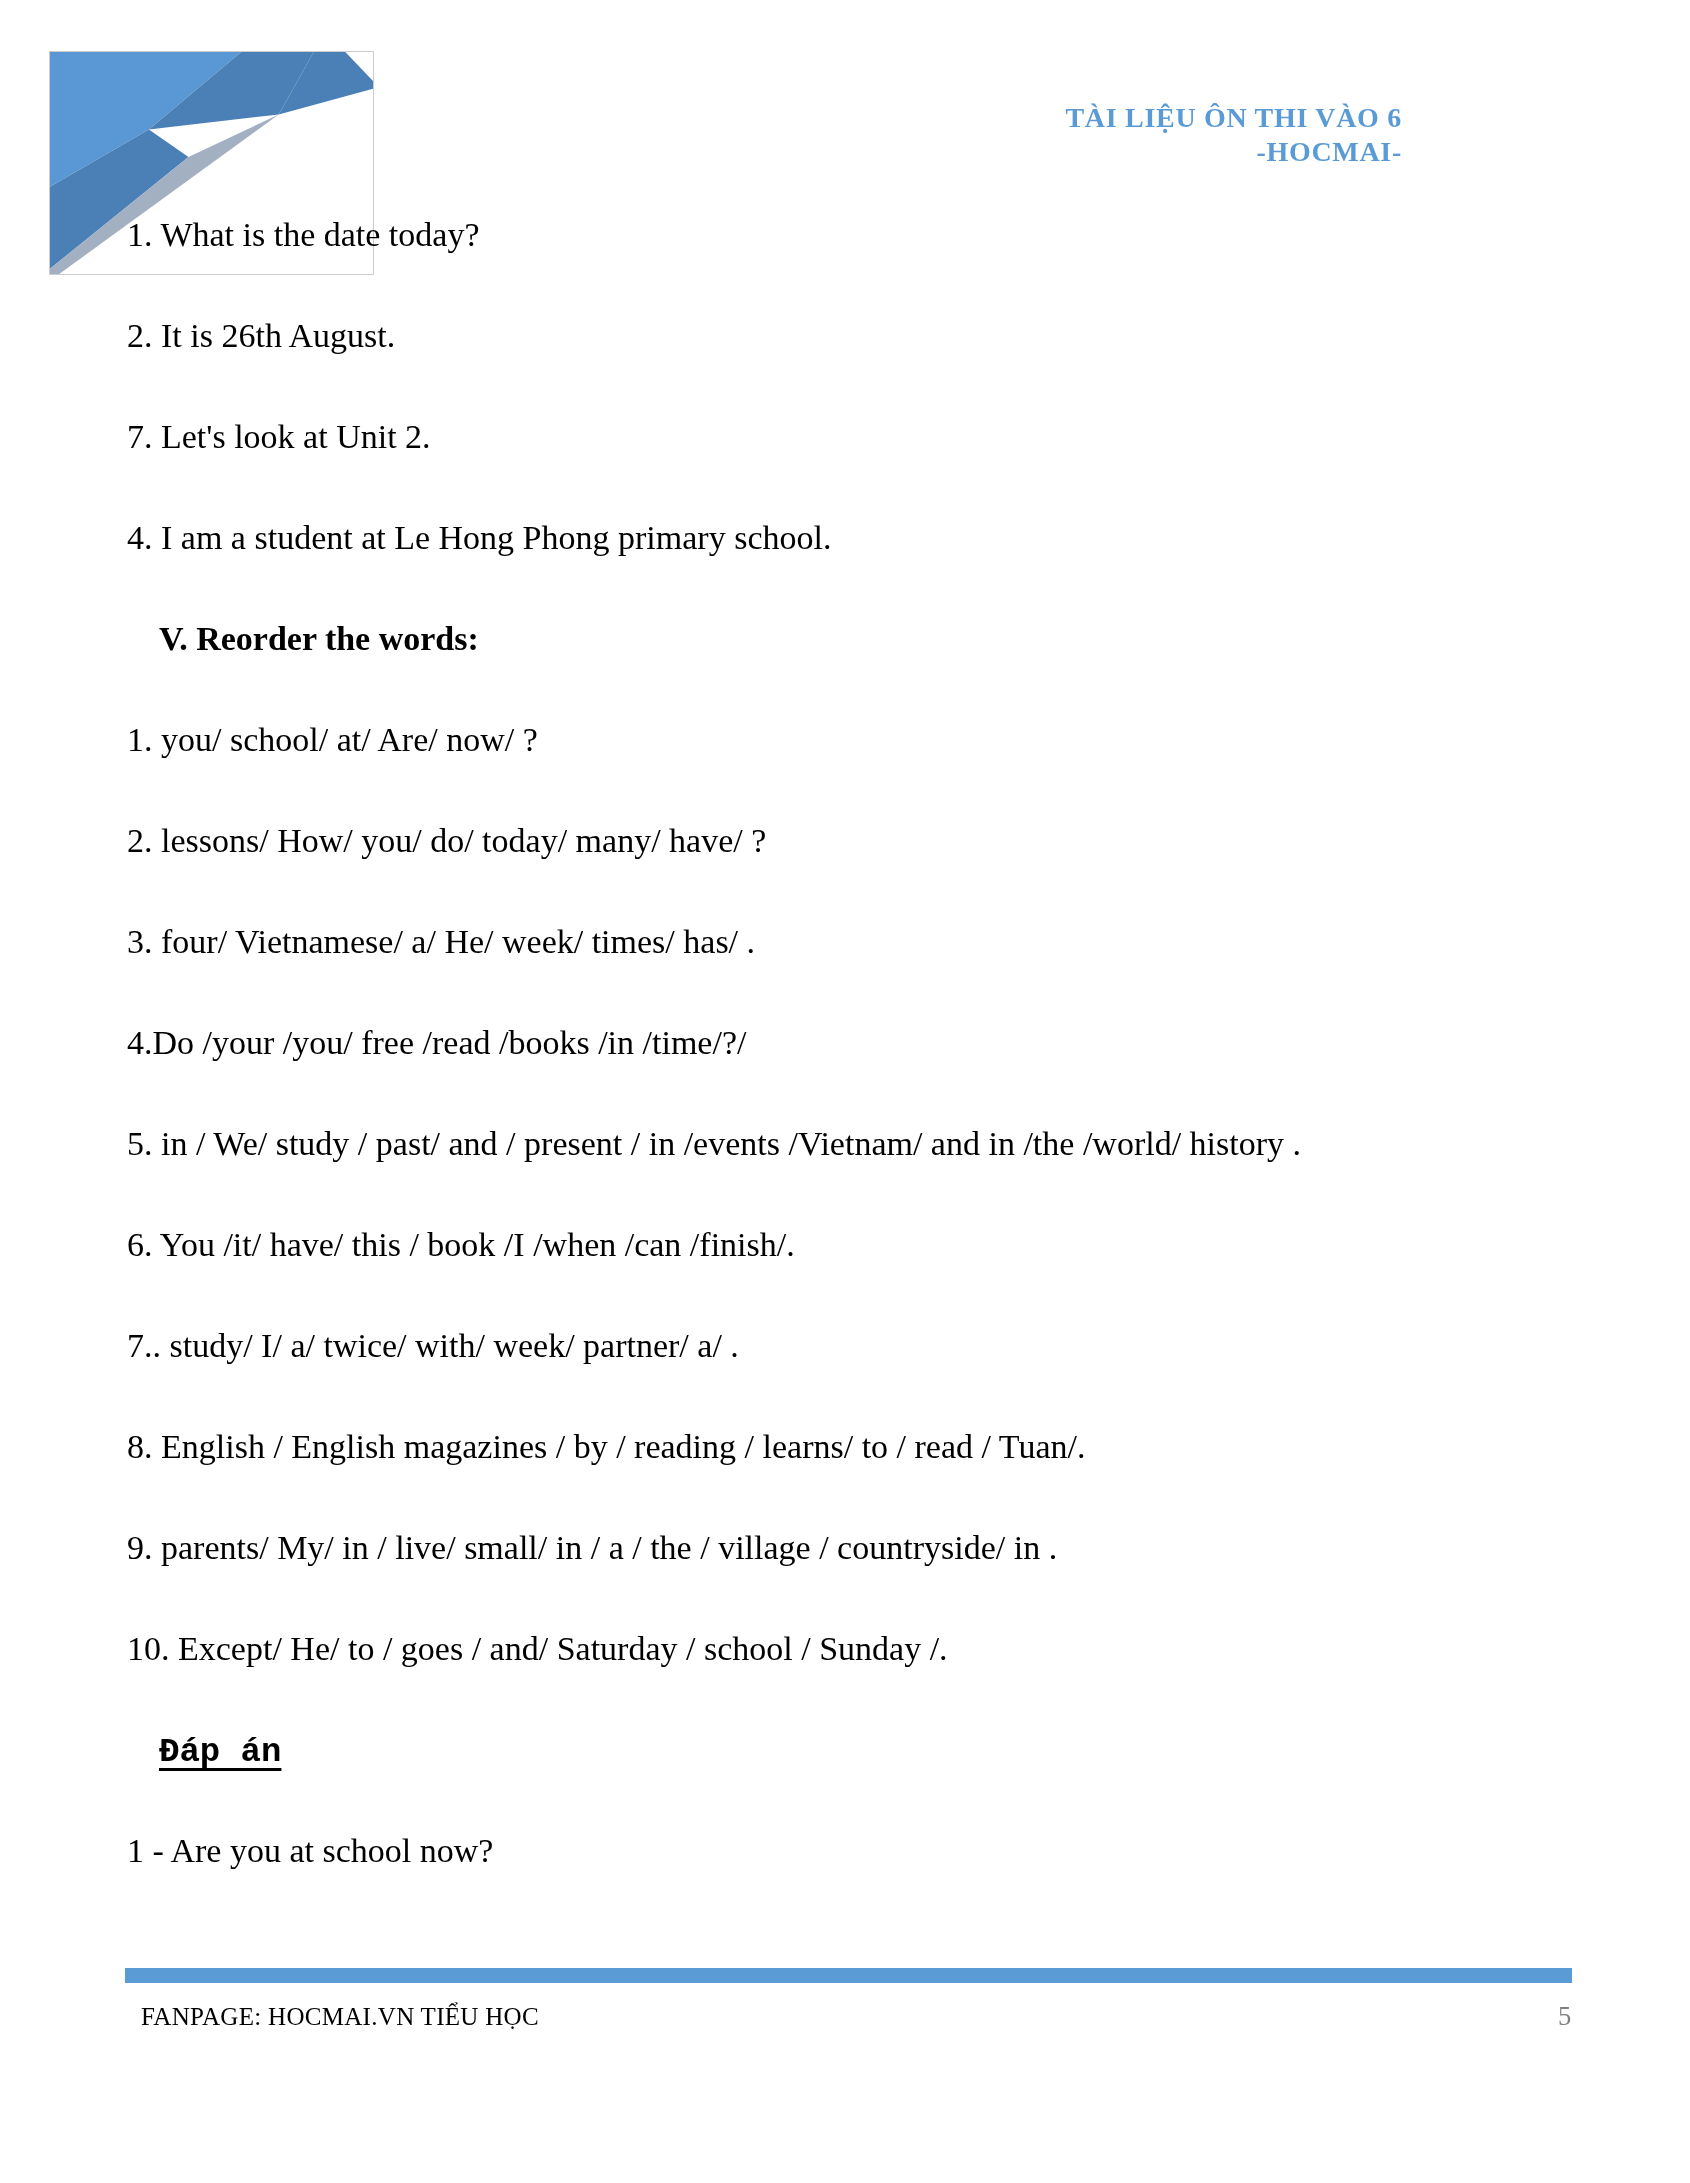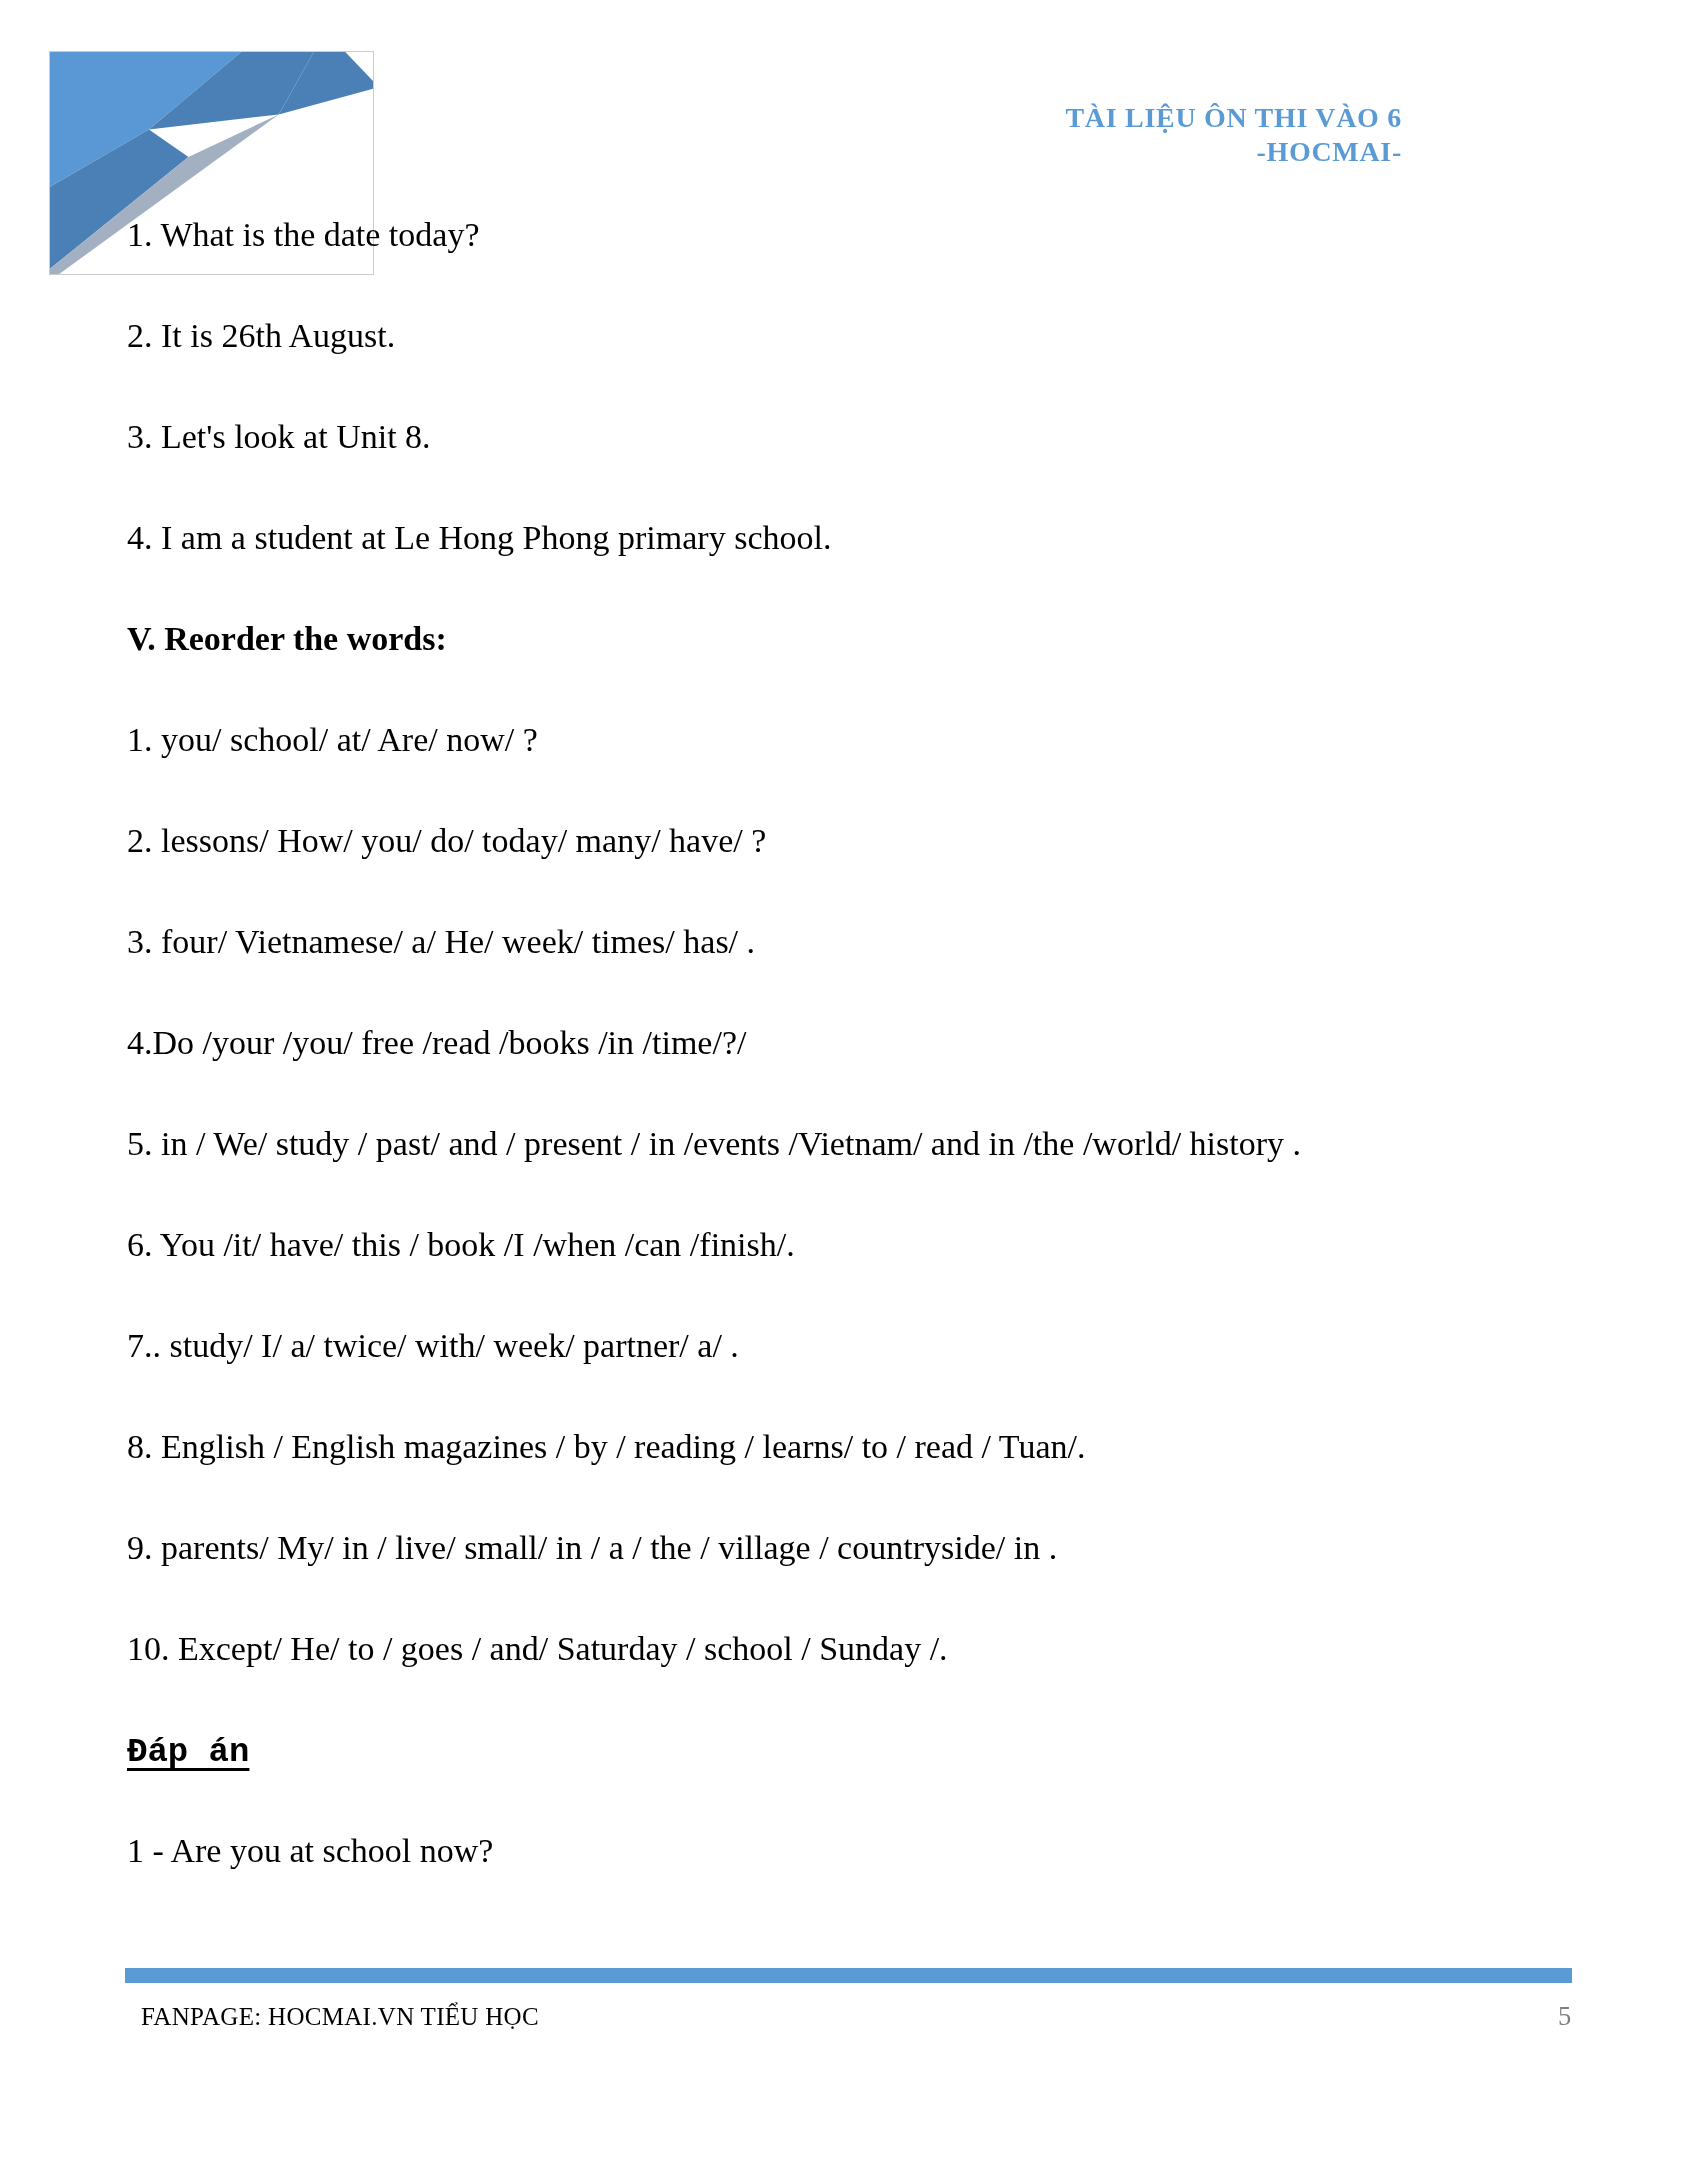--- a/index.html
+++ b/index.html
@@ -30,21 +30,21 @@
     letter-spacing:0.7px;
     white-space:nowrap;
   }
   
   .content{
     position:absolute;left:127px;top:184px;right:82px;
     font-size:34px;line-height:101px;
     white-space:nowrap;
   }
   .line{height:101px;}
-  .line.bold{font-weight:bold;}
+  .line.bold{font-weight:bold;margin-left:32px;}
   .line.underlined span{
     text-decoration:underline;
     text-decoration-thickness:3.3px;
     text-underline-offset:6.6px;
     font-family:Liberation Mono, monospace;
   }
   
   .footer-bar{
     position:absolute;left:125px;top:1968px;
     width:1467px;height:15.2px;
@@ -77,21 +77,21 @@
   </div>
 
   <div class="doc-header">
     <div>TÀI LIỆU ÔN THI VÀO 6</div>
     <div>-HOCMAI-</div>
   </div>
 
   <div class="content">
     <div class="line">1. What is the date today?</div>
     <div class="line">2. It is 26th August.</div>
-    <div class="line">3. Let's look at Unit 8.</div>
+    <div class="line">7. Let's look at Unit 2.</div>
     <div class="line">4. I am a student at Le Hong Phong primary school.</div>
     <div class="line bold">V. Reorder the words:</div>
     <div class="line">1. you/ school/ at/ Are/ now/ ?</div>
     <div class="line">2. lessons/ How/ you/ do/ today/ many/ have/ ?</div>
     <div class="line">3. four/ Vietnamese/ a/ He/ week/ times/ has/ .</div>
     <div class="line">4.Do /your /you/ free /read /books /in /time/?/</div>
     <div class="line">5. in / We/ study / past/ and / present / in /events /Vietnam/ and in /the /world/ history .</div>
     <div class="line">6. You /it/ have/ this / book /I /when /can /finish/.</div>
     <div class="line">7.. study/ I/ a/ twice/ with/ week/ partner/ a/ .</div>
     <div class="line">8. English / English magazines / by / reading / learns/ to / read / Tuan/.</div>

